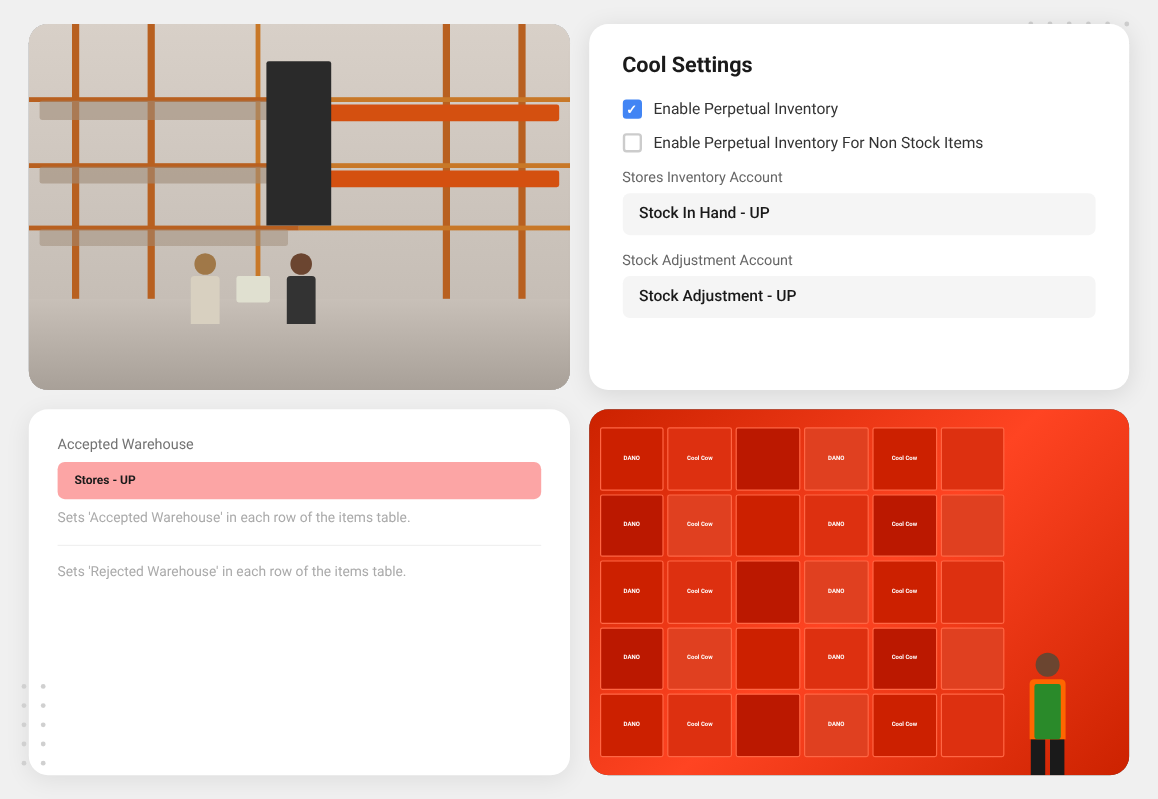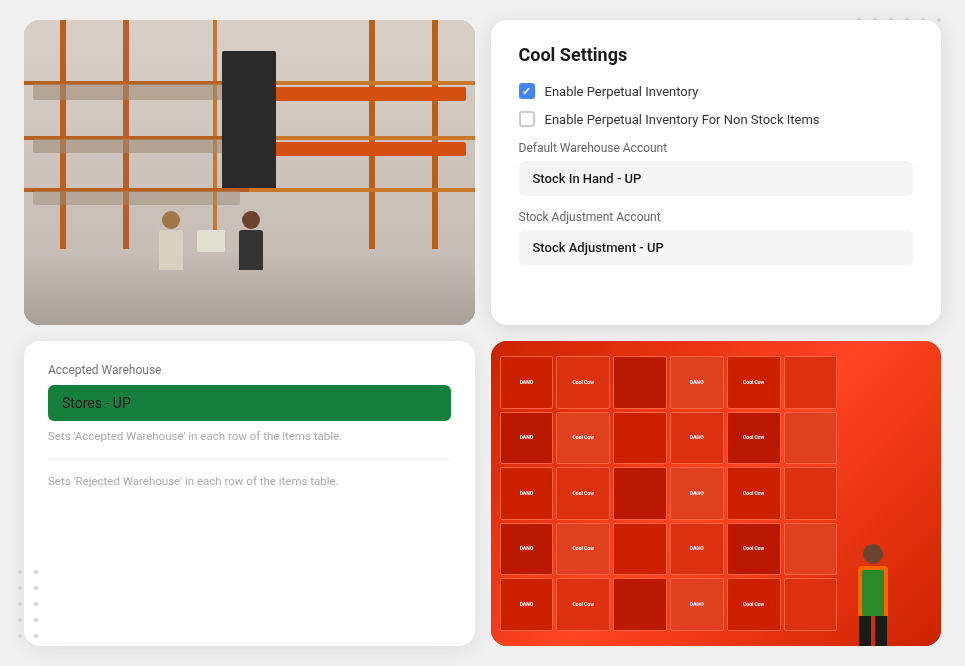--- a/index.html
+++ b/index.html
@@ -152,26 +152,26 @@
       box-shadow: 0 4px 20px rgba(0,0,0,0.08);
     }
 
     .warehouse-field-label {
       font-size: 12px;
       color: #737373;
       margin-bottom: 8px;
     }
 
     .warehouse-field-value {
-      background: #15803d;
+      background: #fca5a5;
       border-radius: 6px;
       padding: 10px 14px;
-      font-size: 14px;
+      font-size: 10px;
       color: #1a1a1a;
-      font-weight: 400;
+      font-weight: 700;
       margin-bottom: 8px;
     }
 
     .warehouse-hint {
       font-size: 11.5px;
       color: #aaa;
       margin-bottom: 16px;
     }
 
     .divider {
@@ -358,21 +358,21 @@
       <div class="checkbox-box checked"></div>
       <span class="checkbox-label">Enable Perpetual Inventory</span>
     </div>
 
     <div class="checkbox-row">
       <div class="checkbox-box"></div>
       <span class="checkbox-label">Enable Perpetual Inventory For Non Stock Items</span>
     </div>
 
     <div class="field-group">
-      <div class="field-label">Default Warehouse Account</div>
+      <div class="field-label">Stores Inventory Account</div>
       <div class="field-value">Stock In Hand - UP</div>
     </div>
 
     <div class="field-group">
       <div class="field-label">Stock Adjustment Account</div>
       <div class="field-value">Stock Adjustment - UP</div>
     </div>
   </div>
 
   <div class="card card-warehouse-settings" style="grid-column:1; grid-row:2;">

